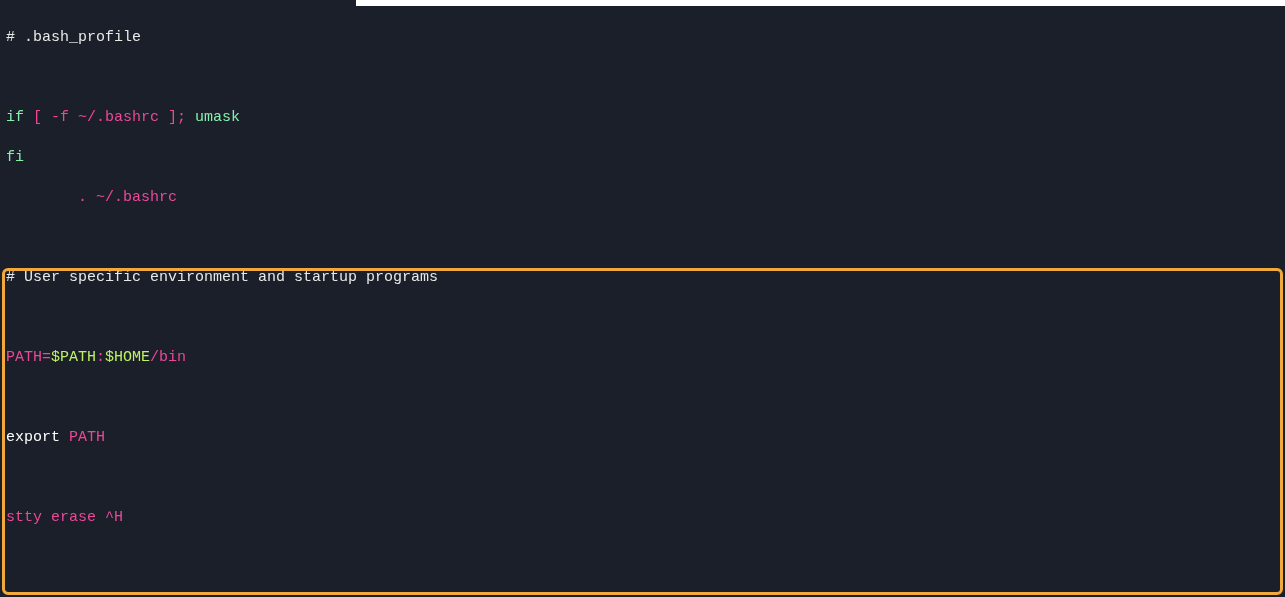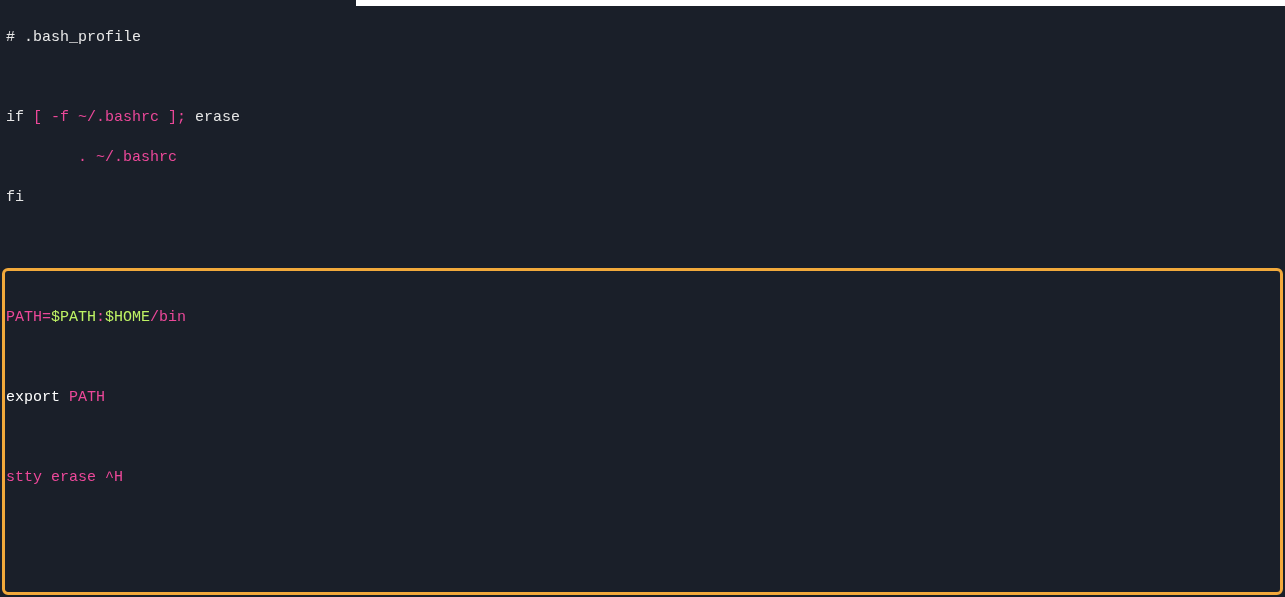--- a/index.html
+++ b/index.html
@@ -24,21 +24,21 @@
     left: 356px;
     right: 0;
   }
   .tab-active {
     position: absolute;
     top: 0; left: 0;
     width: 356px; height: 6px;
     background: #1a1f29;
   }
   .c-comment { color: #e8e8e8; }
-  .c-keyword { color: #e5e5e5; }
+  .c-keyword { color: #86efac; }
   .c-export  { color: #ffffff; }
   .c-var     { color: #bef264; }
   .c-plain   { color: #ec4899; }
   .highlight-box {
     position: absolute;
     left: 2px;
     right: 2px;
     top: 268px;
     bottom: 2px;
     border: 3px solid #f2a93b;
@@ -48,24 +48,25 @@
 </style>
 </head>
 <body>
 
 <div class="tab-active"></div>
 <div class="tab-bar"></div>
 
 <div class="editor">
 <span class="line"><span class="c-comment"># .bash_profile</span></span>
 <span class="line"><span></span></span>
-<span class="line"><span class="c-keyword">if</span><span class="c-plain"> [ -f ~/.bashrc ]; </span><span class="c-keyword">erase</span></span>
+<span class="line"><span class="c-keyword">if</span><span class="c-plain"> [ -f ~/.bashrc ]; </span><span class="c-keyword">umask</span></span>
+<span class="line"><span class="c-keyword">fi</span></span>
 <span class="line"><span class="c-plain">        . ~/.bashrc</span></span>
-<span class="line"><span class="c-keyword">fi</span></span>
 <span class="line"><span></span></span>
+<span class="line"><span class="c-comment"># User specific environment and startup programs</span></span>
 <span class="line"><span></span></span>
 <span class="line"><span class="c-plain">PATH=</span><span class="c-var">$PATH</span><span class="c-plain">:</span><span class="c-var">$HOME</span><span class="c-plain">/bin</span></span>
 <span class="line"><span></span></span>
 <span class="line"><span class="c-export">export</span><span class="c-plain"> PATH</span></span>
 <span class="line"><span></span></span>
 <span class="line"><span class="c-plain">stty erase ^H</span></span>
 
 
 
 

